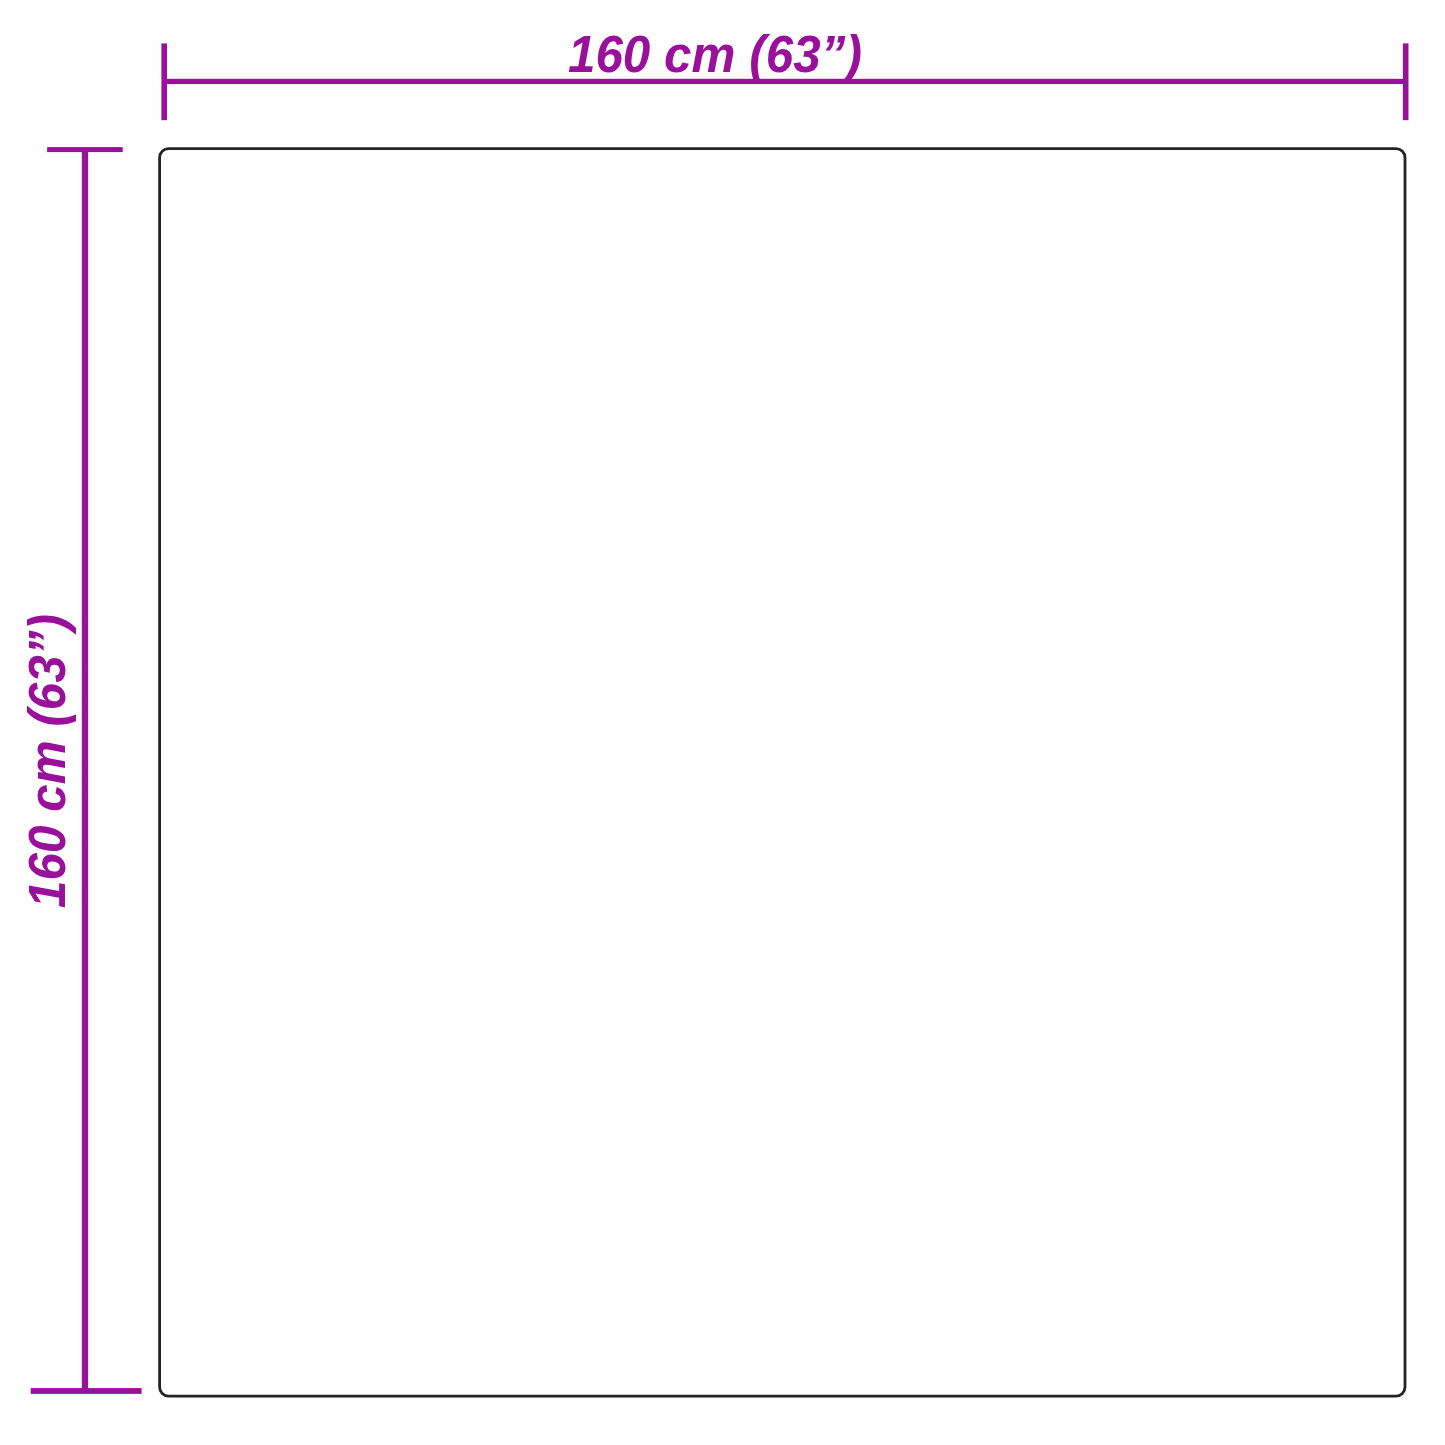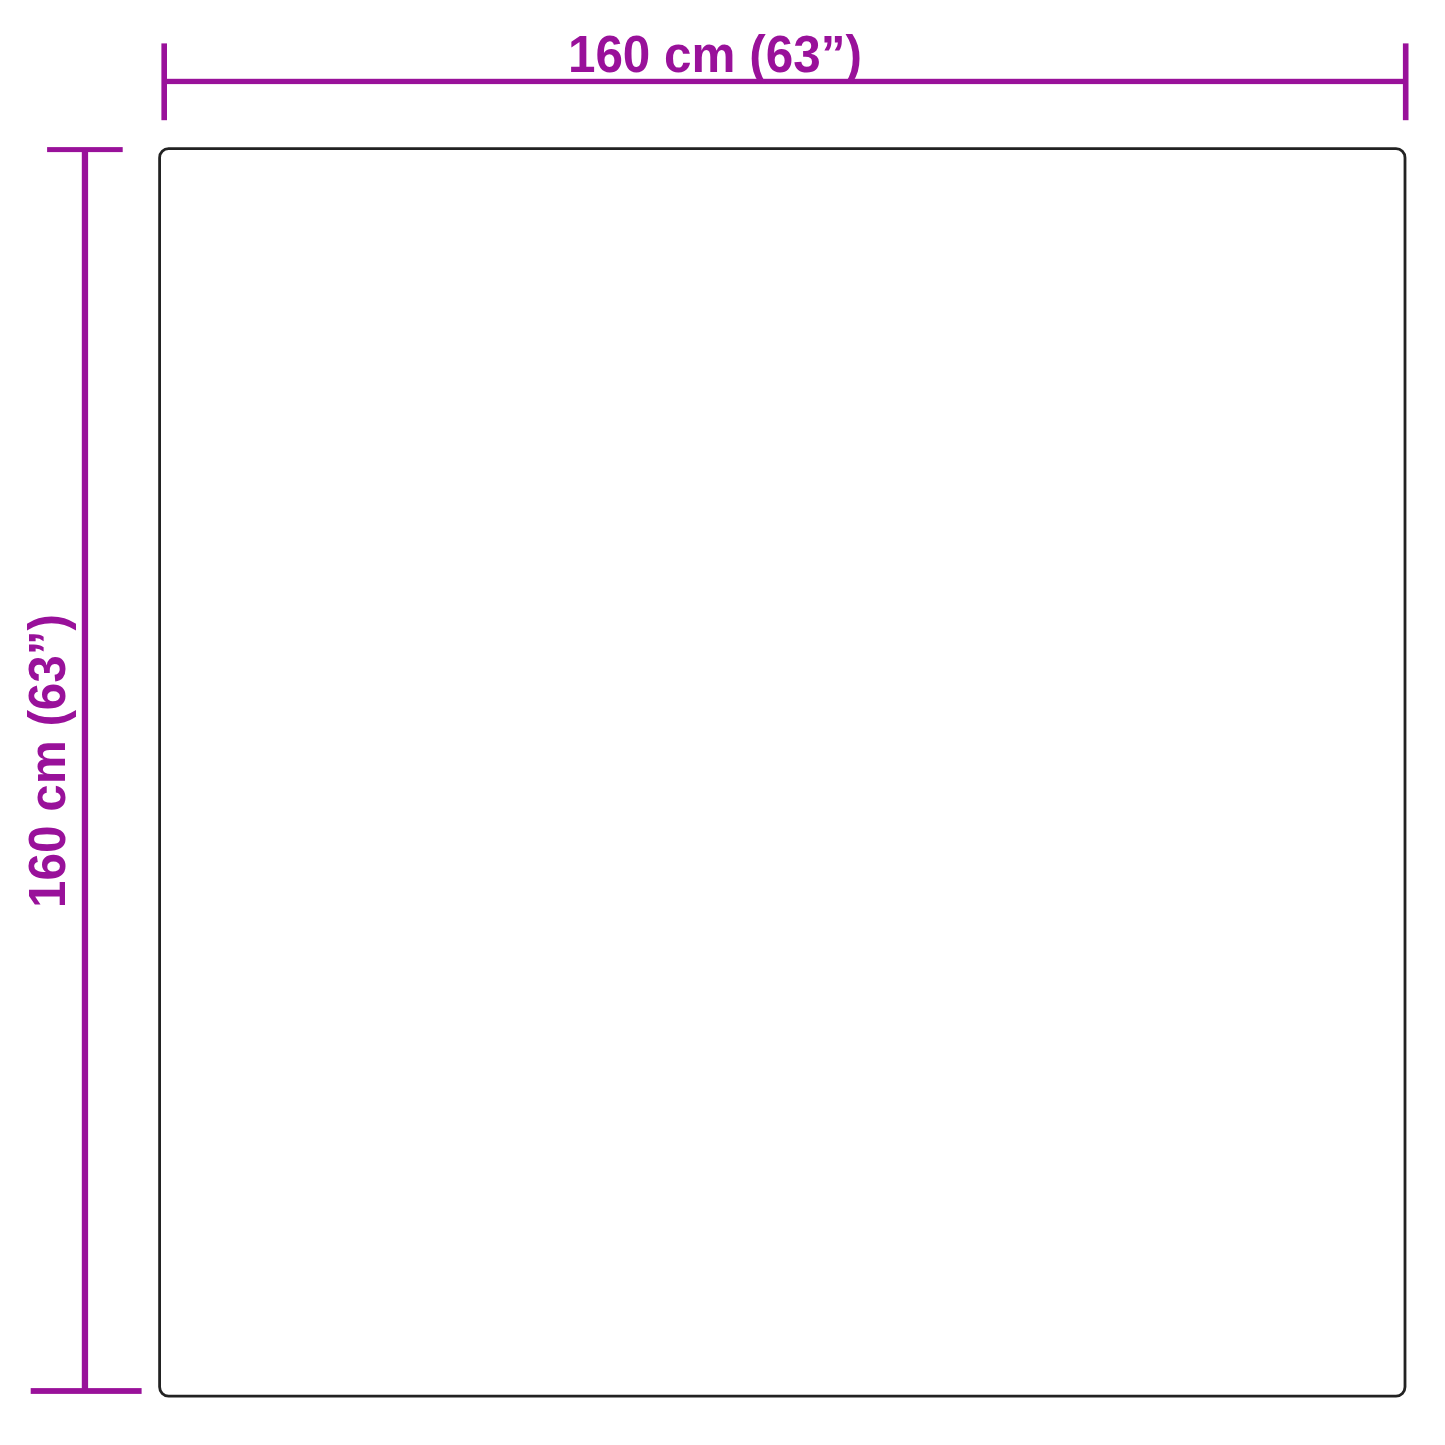--- a/index.html
+++ b/index.html
@@ -1,16 +1,16 @@
 <!DOCTYPE html>
 <html><head>
 <meta charset="utf-8">
 <style>
   html,body{margin:0;padding:0;background:#ffffff;}
-  .wrap{position:relative;width:1445px;height:1445px;background:#fff;overflow:hidden;}
+  .wrap{position:relative;width:1445px;height:1445px;background:#fff;overflow:hidden;font-style:italic;}
   svg{position:absolute;left:0;top:0;}
   text{font-family:"Liberation Sans",sans-serif;font-weight:bold;fill:#99119a;}
 </style>
 </head>
 <body>
 
 <div class="wrap">
 <svg width="1445" height="1445" viewBox="0 0 1445 1445">
 
   <rect x="159.6" y="148.7" width="1245.4" height="1247.4" rx="9" fill="#ffffff" stroke="#222222" stroke-width="2.8"></rect>

